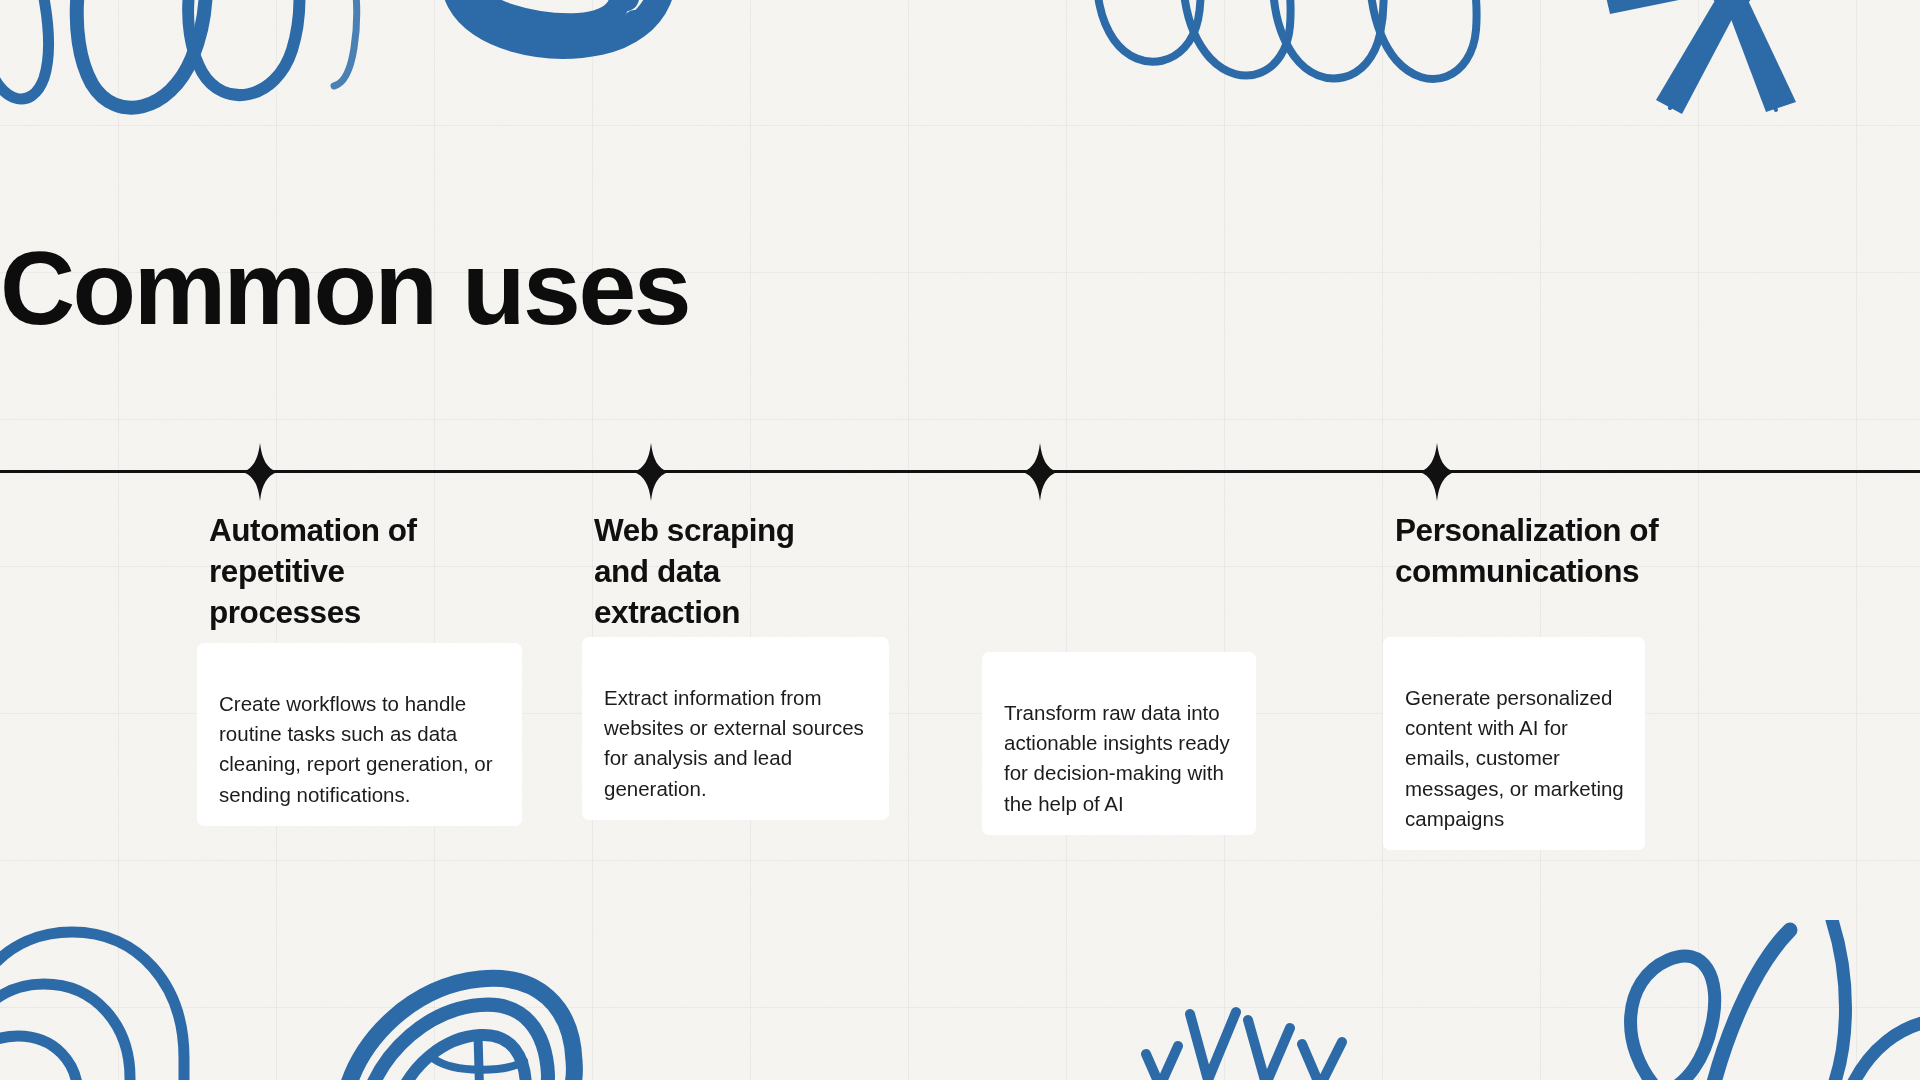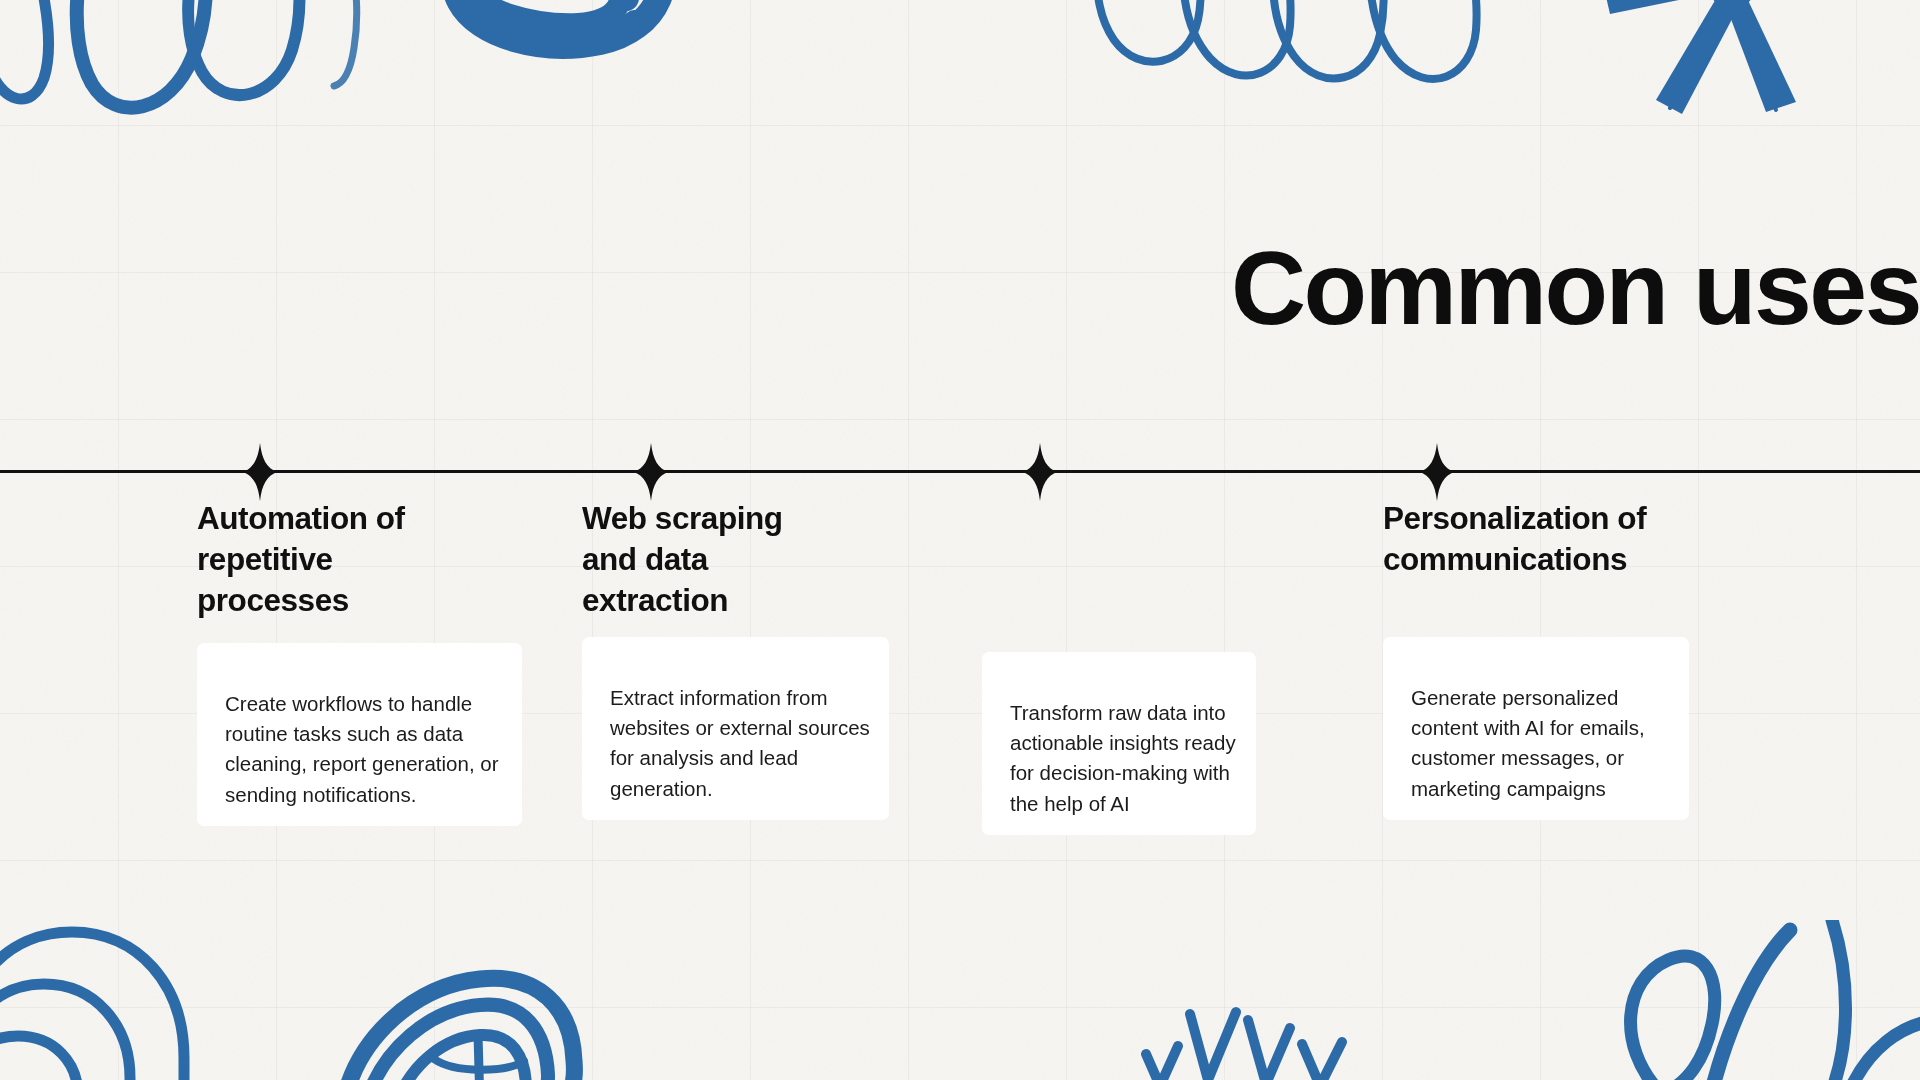--- a/index.html
+++ b/index.html
@@ -54,21 +54,21 @@
   #doodle-bm { left: 330px;  top: 965px;  }
   #doodle-br { left: 1130px; top: 990px;  }
   #doodle-br2{ left: 1600px; top: 920px;  }
 
   
   #title {
     position: absolute;
     left: 0;
     top: 236px;
     width: 1920px;
-    text-align: right;
+    text-align: left;
     font-family: "Liberation Sans", sans-serif;
     font-size: 104px;
     font-weight: bold;
     letter-spacing: -2.5px;
     color: #0d0d0d;
     line-height: 1.0;
   }
 
   
   #timeline-rule {
@@ -92,29 +92,29 @@
     position: absolute;
     top: 498px;
   }
   .col-heading {
     font-family: "Liberation Sans", sans-serif;
     font-weight: bold;
     font-size: 31.5px;
     line-height: 1.30;
     letter-spacing: -0.45px;
     color: #101010;
-    margin: 0;
+    margin: 12px;
     white-space: pre-line;
   }
   .card {
     position: absolute;
     background: #ffffff;
     border-radius: 7px;
     box-sizing: border-box;
-    padding: 16px 18px 16px 28px;
+    padding: 16px 18px 16px 22px;
     font-family: "Liberation Sans", sans-serif;
     font-size: 20.5px;
     line-height: 1.47;
     color: #1c1c1c;
     white-space: pre-line;
   }
 </style>
 </head>
 <body>
 
@@ -252,17 +252,17 @@
   </div>
 
   <div class="card" style="left:982px; top:652px; width:274px">
     <span>Transform raw data into actionable insights ready for decision-making with the help of AI</span>
   </div>
 
   <div class="column" style="left:1383px; width:360px">
     <div class="col-heading">Personalization of
 communications</div>
   </div>
-  <div class="card" style="left:1383px; top:637px; width:306px">
+  <div class="card" style="left:1383px; top:637px; width:262px">
     <span>Generate personalized content with AI for emails, customer messages, or marketing campaigns</span>
   </div>
 
 </div>
 
 </body></html>

